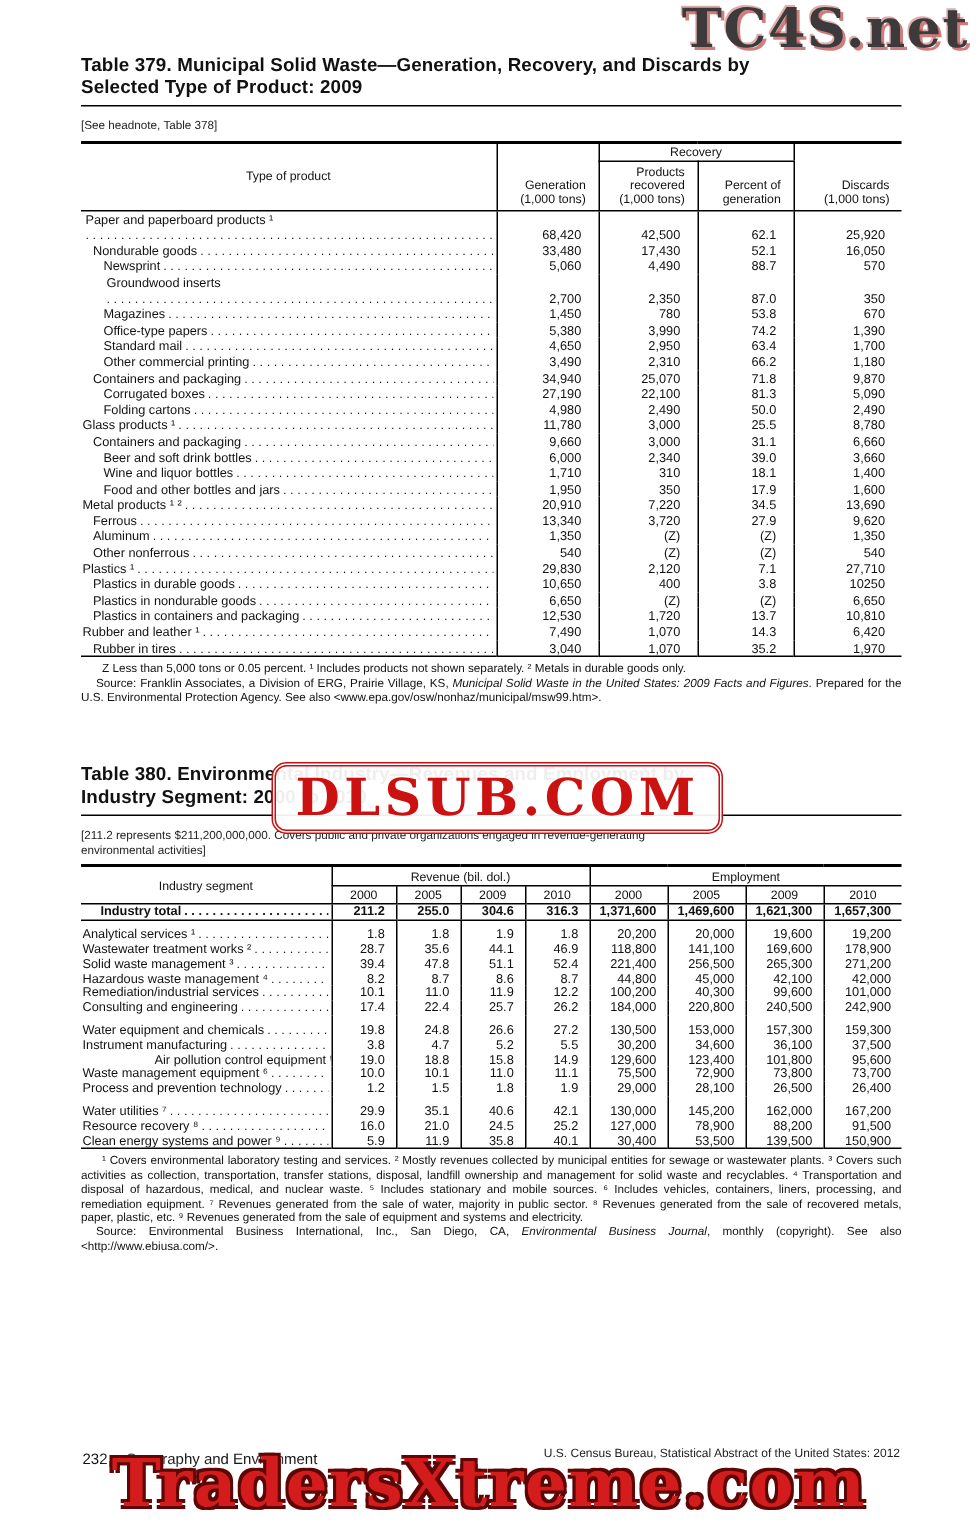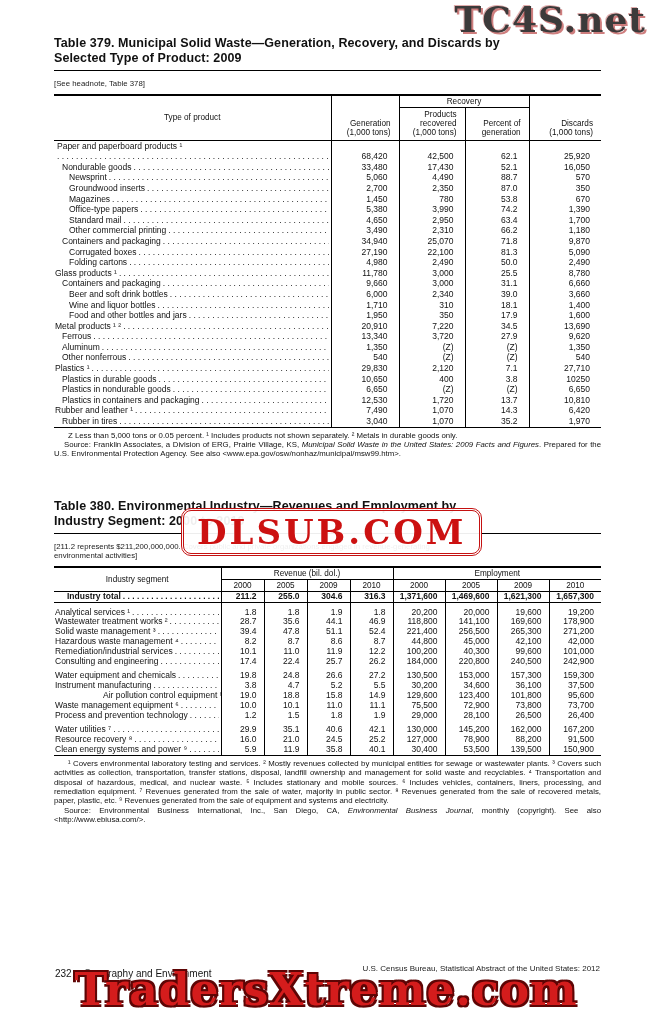--- a/index.html
+++ b/index.html
@@ -148,21 +148,21 @@
                 <span class="dots"></span>
               </div>
             </td>
             <td class="num">5,060</td>
             <td class="num">4,490</td>
             <td class="num">88.7</td>
             <td class="num">570</td>
           </tr>
           <tr>
             <td class="stub">
-              <div class="lead" style="padding-left: 14px;">
+              <div class="lead" style="padding-left: 14px; flex-direction: column;">
                 <span class="lbl">Groundwood inserts</span>
                 <span class="dots"></span>
               </div>
             </td>
             <td class="num">2,700</td>
             <td class="num">2,350</td>
             <td class="num">87.0</td>
             <td class="num">350</td>
           </tr>
           <tr>

